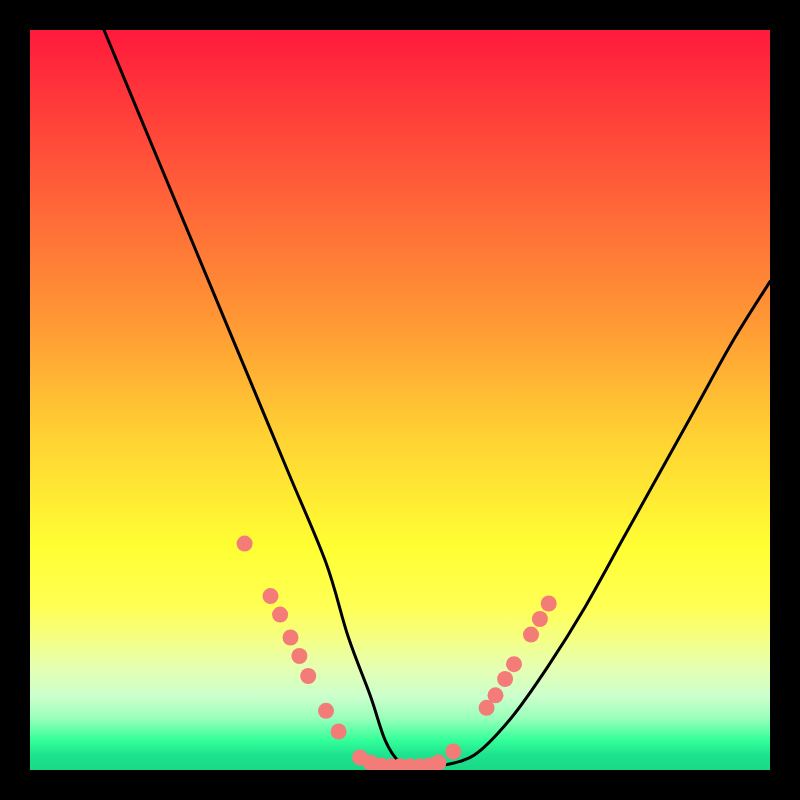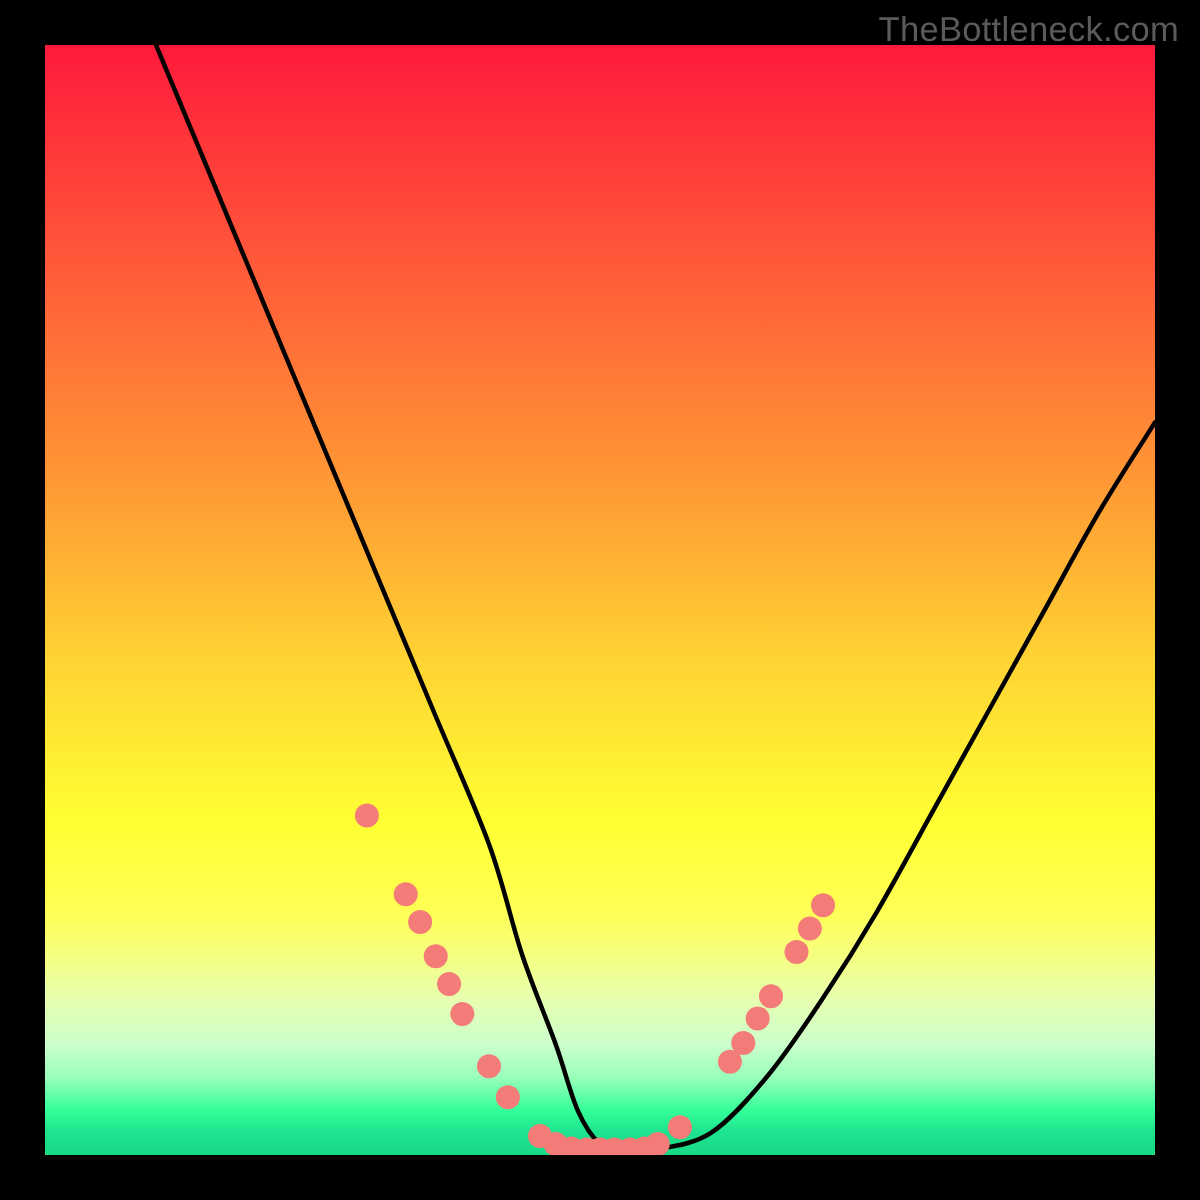--- a/index.html
+++ b/index.html
@@ -56,21 +56,20 @@
     left: 0;
     top: 0;
     width: 740px;
     height: 740px;
   }
 </style>
 </head>
 <body>
 
 <div class="frame">
-  <div class="watermark">TheBottleneck.com</div>
 
   <div class="plot">
     <svg class="curve" viewBox="0 0 740 740" preserveAspectRatio="none">
       <path id="curve-path" fill="none" stroke="#000000" stroke-width="3" stroke-linecap="round" stroke-linejoin="round" d="M 74.0 0.0 C 80.2 14.8, 98.7 59.2, 111.0 88.8 C 123.3 118.4, 135.7 148.0, 148.0 177.6 C 160.3 207.2, 172.7 236.8, 185.0 266.4 C 197.3 296.0, 209.7 325.6, 222.0 355.2 C 234.3 384.8, 246.7 414.4, 259.0 444.0 C 271.3 473.6, 286.1 505.7, 296.0 532.8 C 305.9 559.9, 310.8 584.6, 318.2 606.8 C 325.6 629.0, 334.2 648.7, 340.4 666.0 C 346.6 683.3, 350.3 699.3, 355.2 710.4 C 360.1 721.5, 365.1 728.3, 370.0 732.6 C 374.9 736.9, 378.6 735.7, 384.8 736.3 C 391.0 736.9, 397.1 738.1, 407.0 736.3 C 416.9 734.4, 431.7 733.2, 444.0 725.2 C 456.3 717.2, 468.7 703.0, 481.0 688.2 C 493.3 673.4, 505.7 654.9, 518.0 636.4 C 530.3 617.9, 542.7 598.2, 555.0 577.2 C 567.3 556.2, 579.7 532.8, 592.0 510.6 C 604.3 488.4, 616.7 466.2, 629.0 444.0 C 641.3 421.8, 653.7 399.6, 666.0 377.4 C 678.3 355.2, 690.7 331.8, 703.0 310.8 C 715.3 289.8, 733.8 261.5, 740.0 251.6"></path>
       <g id="markers">
           <circle cx="214.6" cy="513.6" r="8" fill="#f47c78"></circle>
           <circle cx="240.5" cy="566.1" r="8" fill="#f47c78"></circle>
           <circle cx="250.1" cy="584.6" r="8" fill="#f47c78"></circle>
           <circle cx="260.5" cy="607.5" r="8" fill="#f47c78"></circle>
           <circle cx="269.4" cy="626.0" r="8" fill="#f47c78"></circle>

